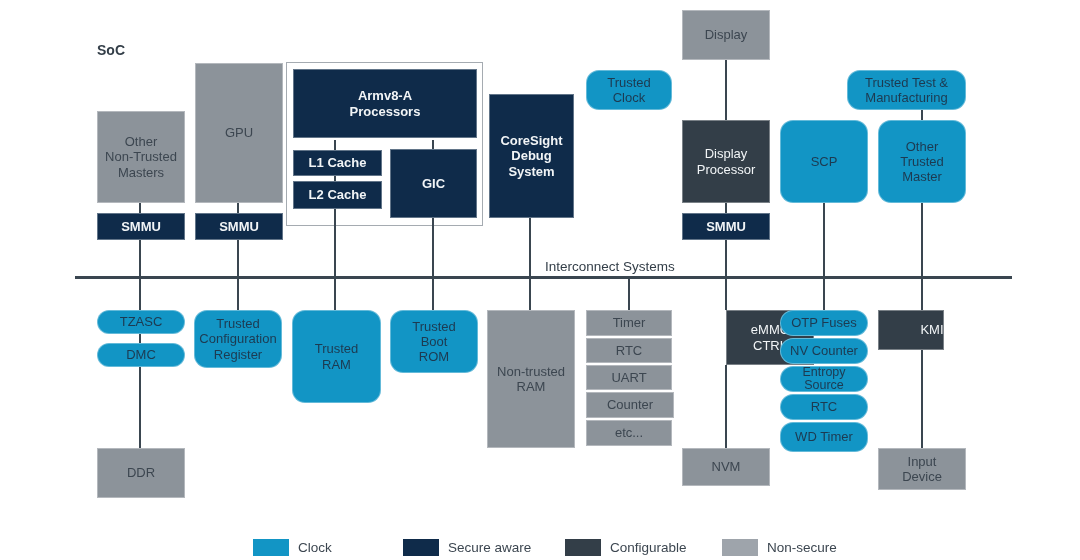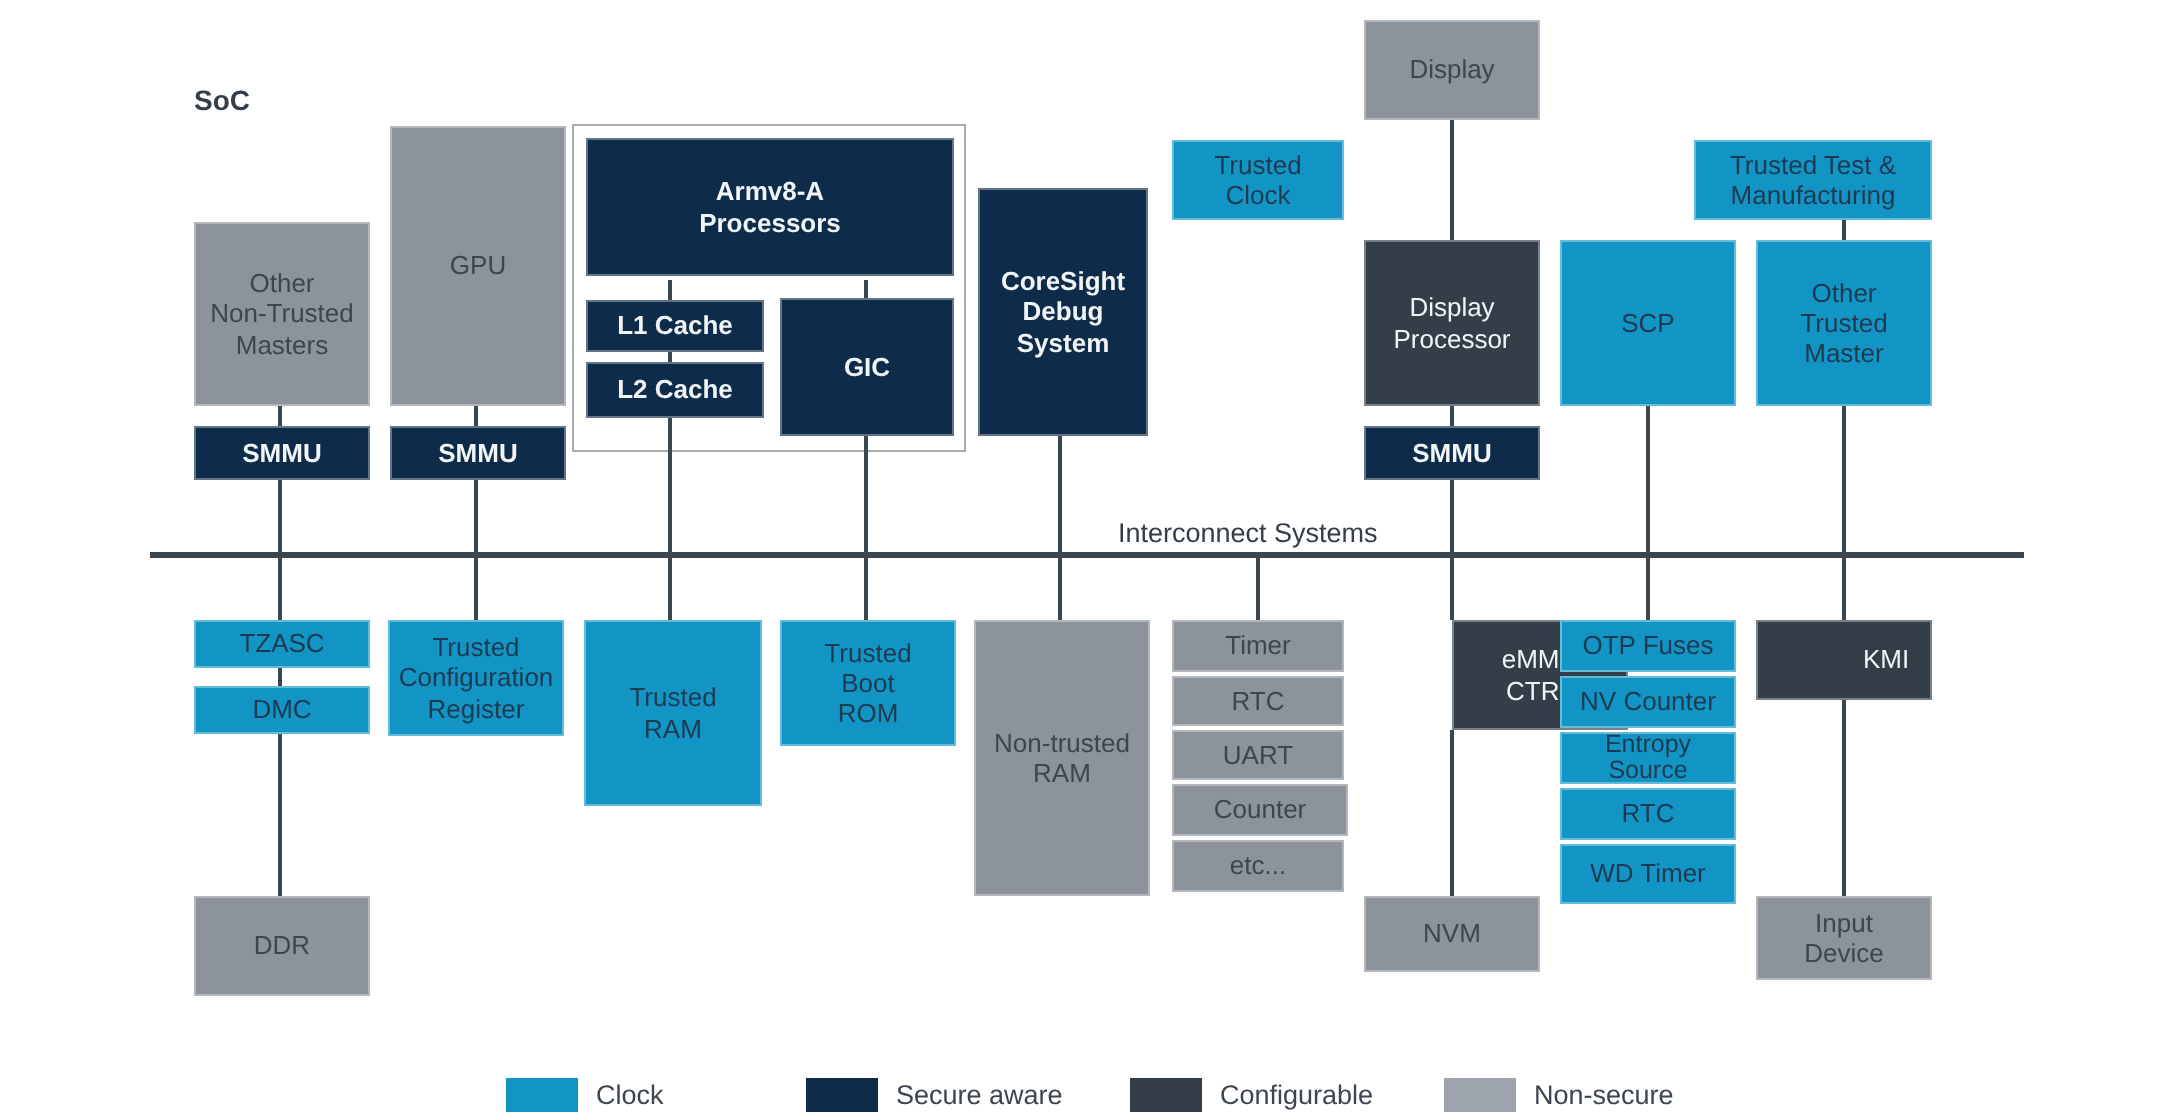--- a/index.html
+++ b/index.html
@@ -5,21 +5,21 @@
   html,body{margin:0;padding:0;background:#ffffff;}
   #stage{
     position:relative;width:1080px;height:560px;background:#ffffff;
     font-family:"Liberation Sans","DejaVu Sans",sans-serif;overflow:hidden;
   }
   .node{
     position:absolute;display:flex;align-items:center;justify-content:center;
     text-align:center;white-space:pre-line;font-size:13px;line-height:1.18;
     z-index:3;box-sizing:border-box;border:1px solid rgba(255,255,255,.35);
   }
-  .secure {background:var(--secure,#1295C5); color:#1D3A51;}
+  .secure {background:var(--secure,#1295C5); color:#1D3A51;border-radius:13px;}
   .aware  {background:var(--secure-aware,#0F2B4A); color:#F2F5F7;font-weight:bold;}
   .config {background:var(--configurable,#333E48); color:#F2F5F7;}
   .nonsec {background:var(--non-secure,#8C939A); color:#3C4650;}
   .tight{line-height:1.02;font-size:12.5px;}
   .line{position:absolute;background:#3A4650;z-index:2;}
   .group{position:absolute;border:1px solid #A5ABB1;background:#ffffff;z-index:1;box-sizing:border-box;}
   .plain{position:absolute;color:#333E48;z-index:4;font-size:13.5px;}
   .soc{font-weight:bold;font-size:14px;}
   .legend-item{position:absolute;top:538px;height:18px;display:flex;align-items:center;gap:9px;z-index:4;font-size:13.5px;color:#3C4650;}
   .swatch{width:36px;height:17px;display:inline-block;}
@@ -27,21 +27,21 @@
   .sw-aware{background:var(--secure-aware,#0F2B4A);}
   .sw-config{background:var(--configurable,#333E48);}
   .sw-nonsec{background:#9EA4AB;}
 </style>
 </head>
 <body>
 
 <div id="stage">
 
   <div class="plain soc" style="left:97px;top:42px;">SoC</div>
-  <div class="plain" style="left:559px;top:259px;">Interconnect Systems</div>
+  <div class="plain" style="left:545px;top:259px;">Interconnect Systems</div>
 
   <div class="line" style="left:75px;top:276px;width:937px;height:3px;"></div>
 
   <div class="line" style="left:139px;top:203px;width:2px;height:245px;"></div>
   <div class="line" style="left:237px;top:203px;width:2px;height:107px;"></div>
   <div class="line" style="left:334px;top:140px;width:2px;height:170px;"></div>
   <div class="line" style="left:432px;top:140px;width:2px;height:170px;"></div>
   <div class="line" style="left:529px;top:217px;width:2px;height:93px;"></div>
   <div class="line" style="left:628px;top:277px;width:2px;height:33px;"></div>
   <div class="line" style="left:725px;top:60px;width:2px;height:250px;"></div>
@@ -109,21 +109,21 @@
 CTRL</div>
   <div class="node nonsec" style="left:682px;top:448px;width:88px;height:38px;">NVM</div>
 
   <div class="node secure" style="left:780px;top:310px;width:88px;height:26px;">OTP Fuses</div>
   <div class="node secure" style="left:780px;top:338px;width:88px;height:26px;">NV Counter</div>
   <div class="node secure tight" style="left:780px;top:366px;width:88px;height:26px;">Entropy
 Source</div>
   <div class="node secure" style="left:780px;top:394px;width:88px;height:26px;">RTC</div>
   <div class="node secure" style="left:780px;top:422px;width:88px;height:30px;">WD Timer</div>
 
-  <div class="node config" style="left:878px;top:310px;width:88px;height:40px;padding-left:42px;">KMI</div>
+  <div class="node config" style="left:878px;top:310px;width:66px;height:40px;padding-left:42px;">KMI</div>
   <div class="node nonsec" style="left:878px;top:448px;width:88px;height:42px;">Input
 Device</div>
 
   <div class="legend-item" style="left:253px;">
     <span class="swatch sw-secure"></span>
     <span>Clock</span>
   </div>
   <div class="legend-item" style="left:403px;">
     <span class="swatch sw-aware"></span>
     <span>Secure aware</span>

